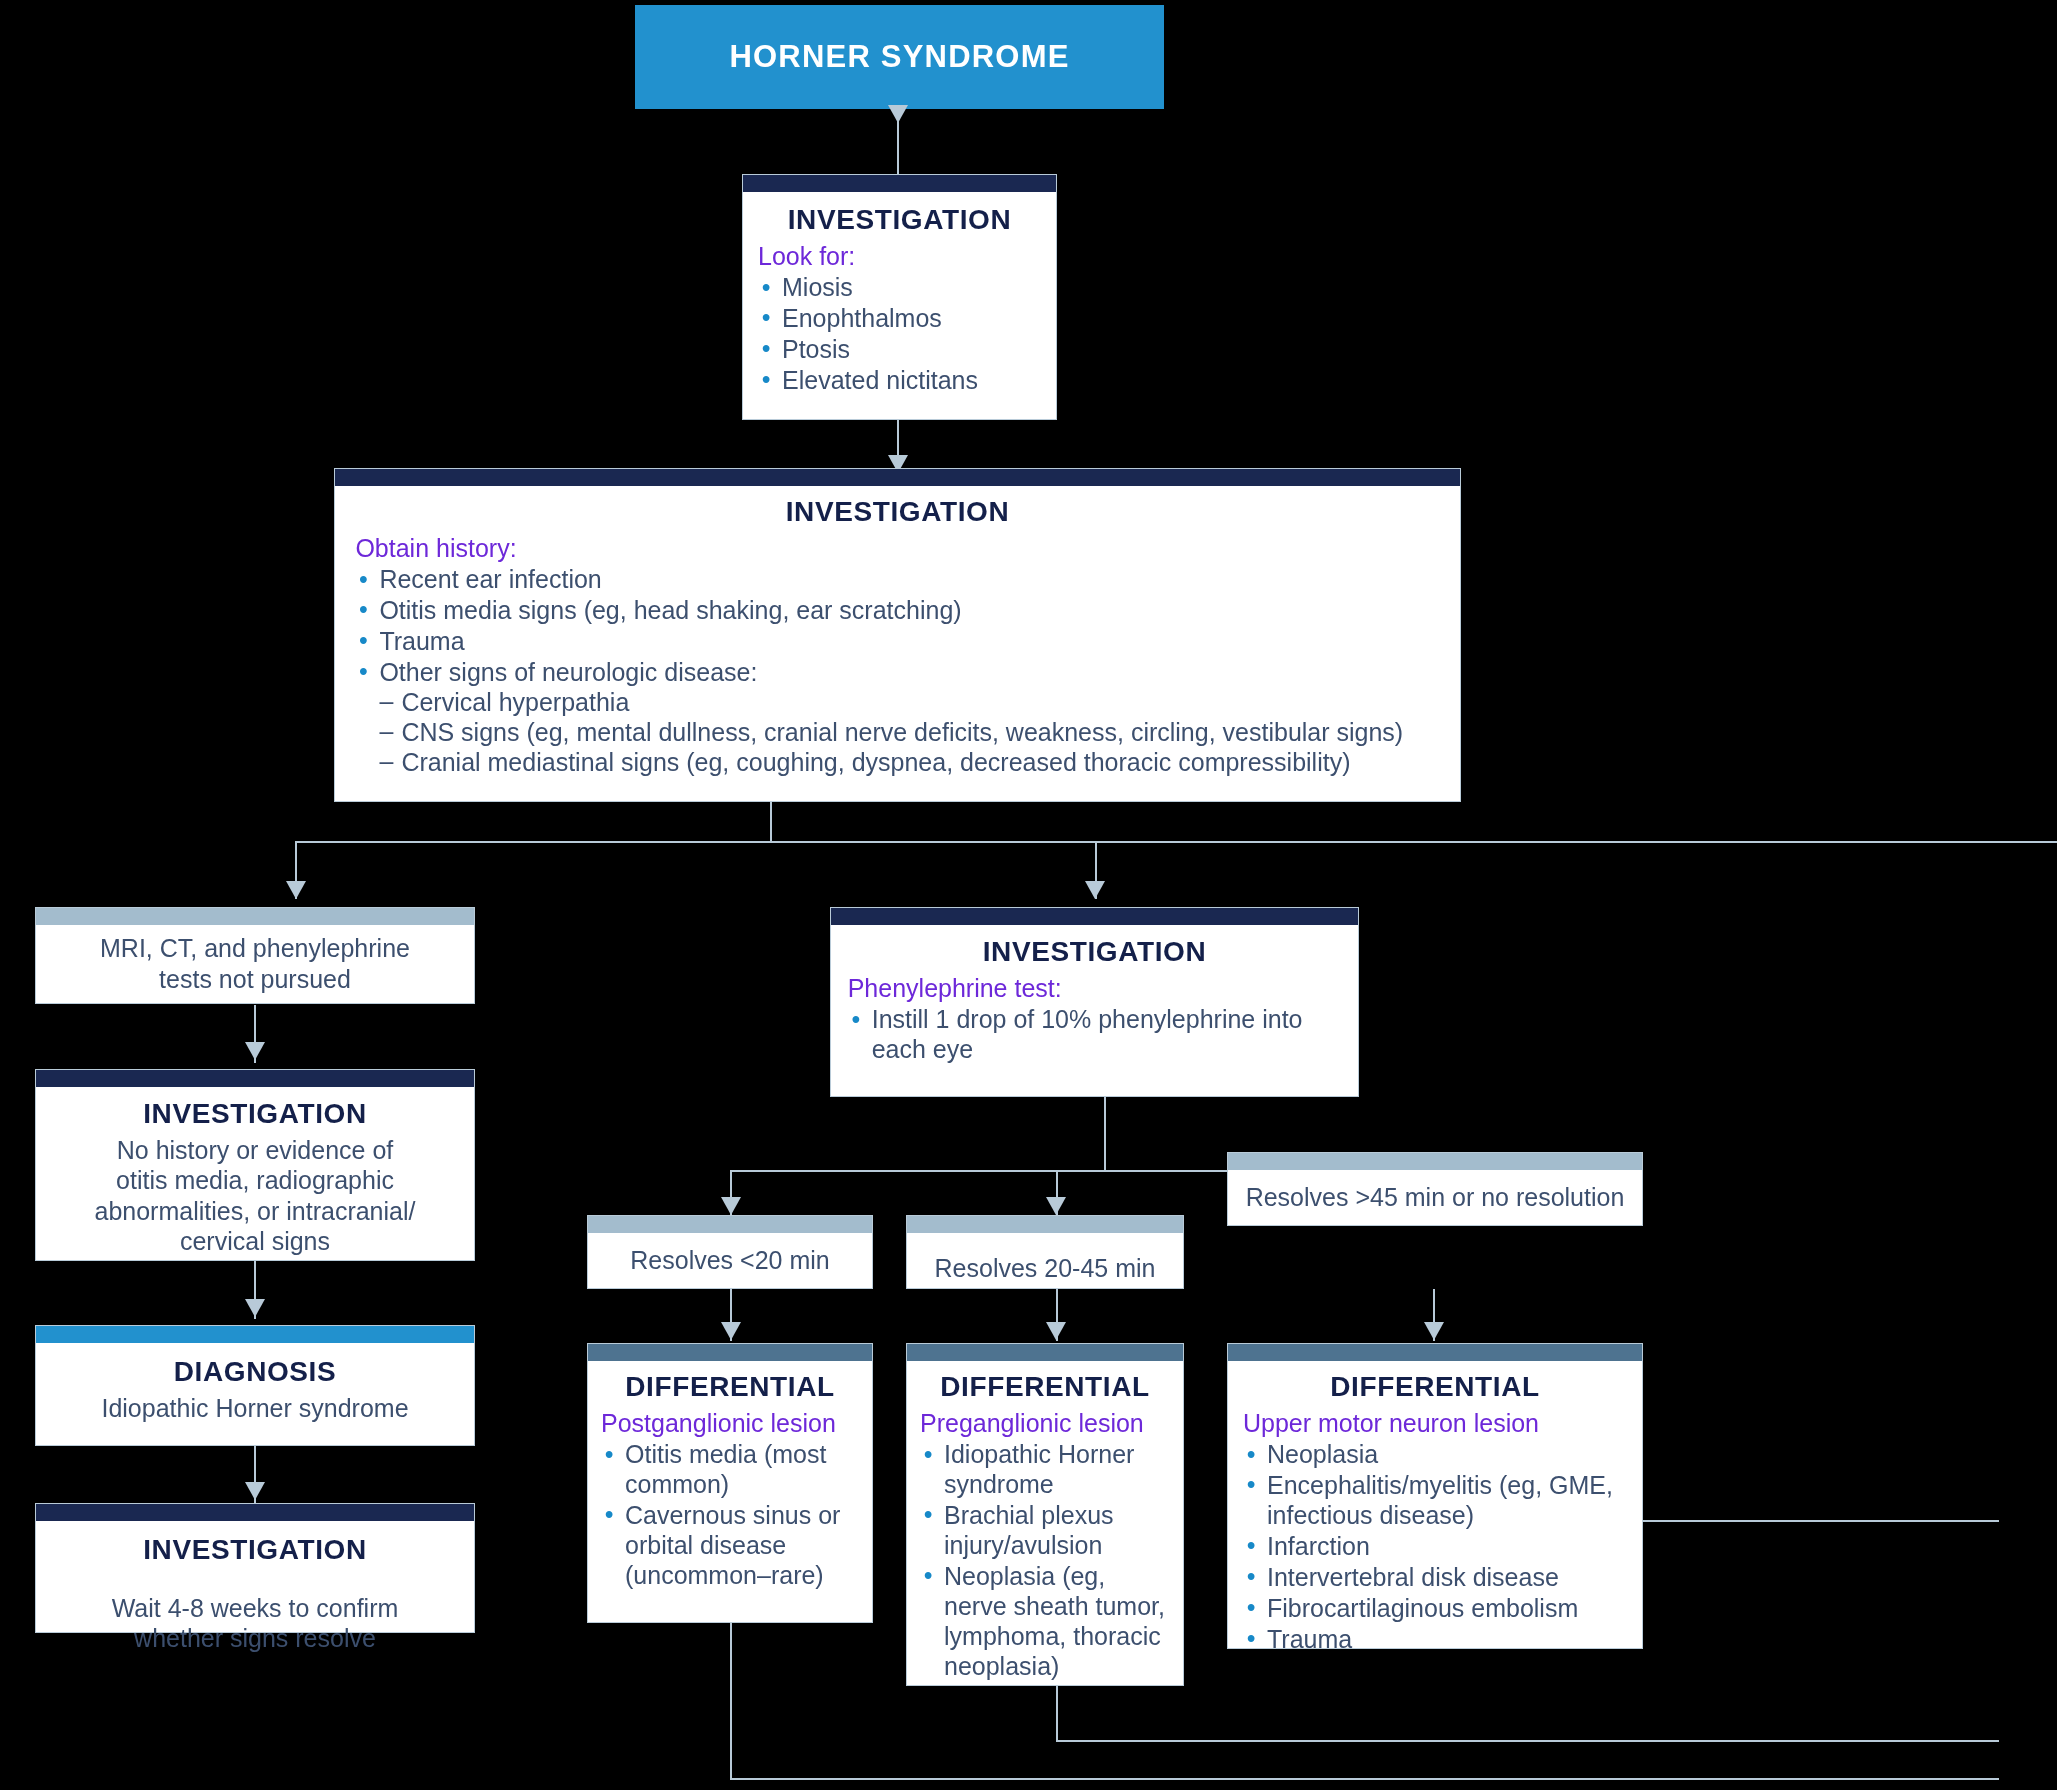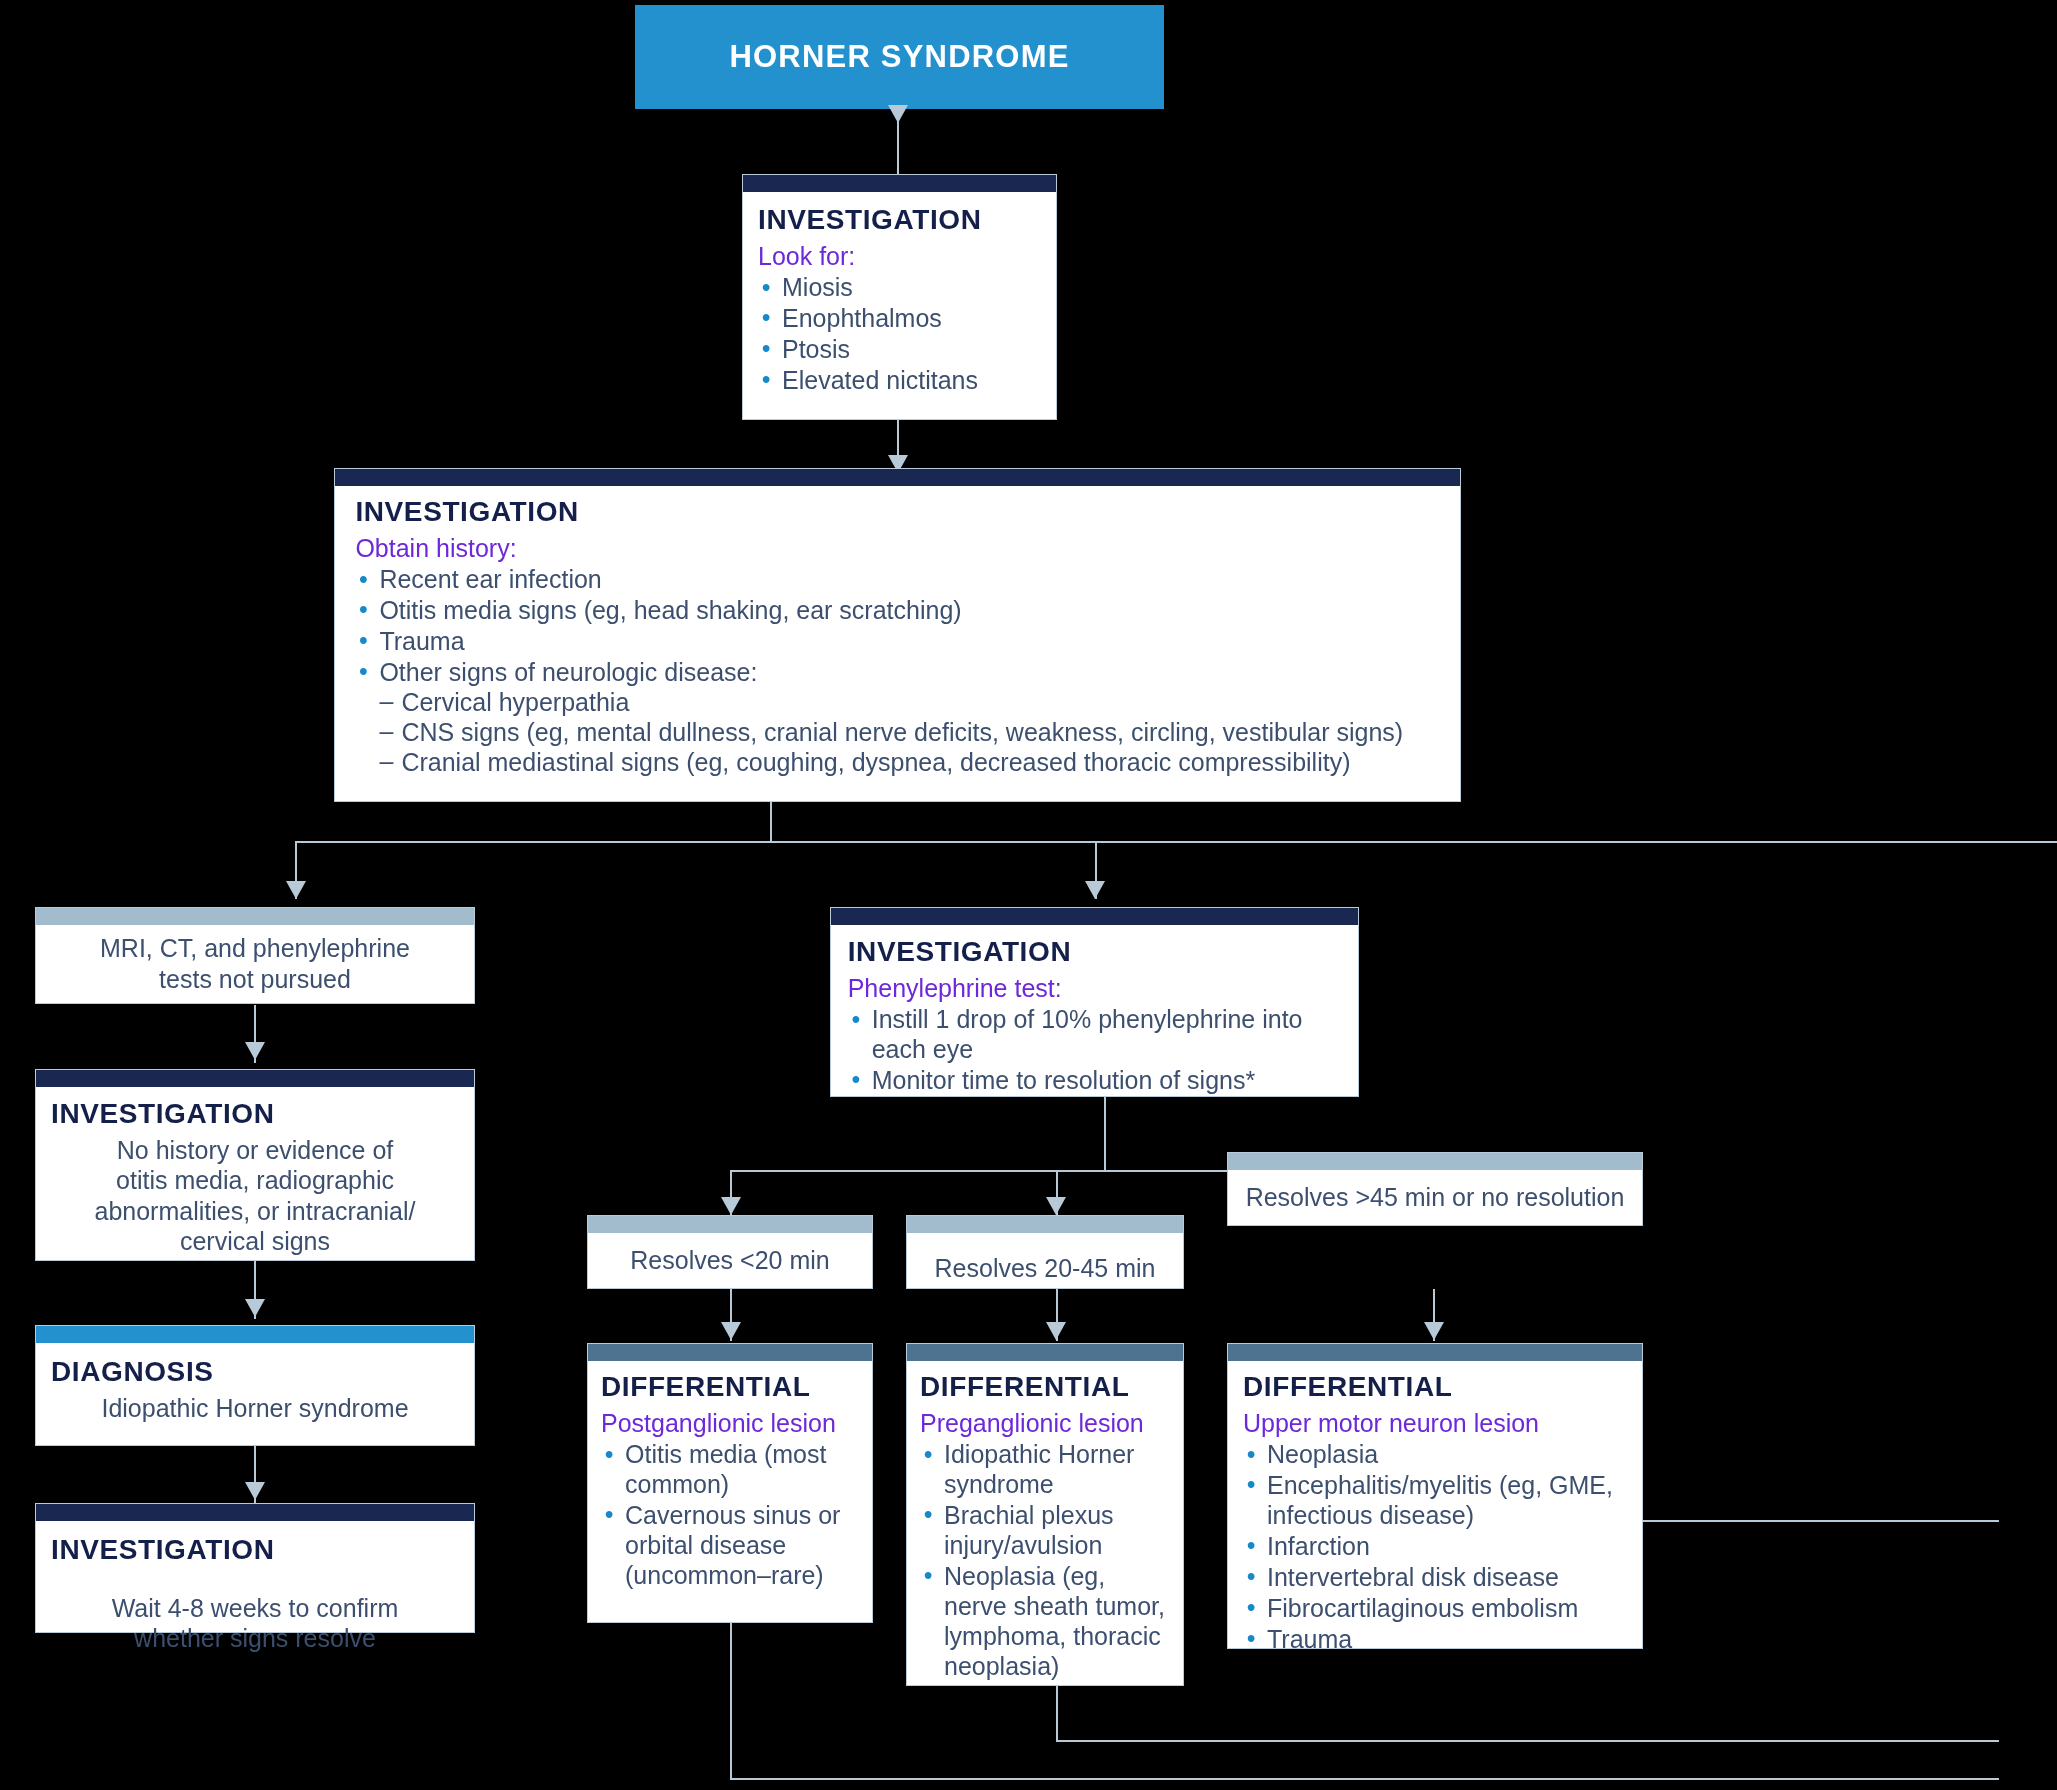--- a/index.html
+++ b/index.html
@@ -12,21 +12,21 @@
        border:0.9px solid #b9cbd8;}
   .bar{position:absolute;left:0;top:0;right:0;height:16.7px;}
   .bar.navy{background:#1a2851;}
   .bar.pale{background:#a3bccd;}
   .bar.slate{background:#4e7390;}
   .bar.cyan{background:#2291ce;}
   .inner{position:absolute;left:0;right:0;top:16.7px;bottom:0;
          padding:13px 15px 11px 15px;box-sizing:border-box;}
 
   .btitle{color:#14204a;font-weight:bold;font-size:28px;letter-spacing:0.6px;
-          text-align:left;line-height:1.08;margin:0 0 5.6px 0;}
+          text-align:center;line-height:1.08;margin:0 0 5.6px 0;}
   .lead{color:#6d28d9;font-size:25px;line-height:1.2;margin:0;}
 
   ul.bl{list-style:none;margin:1.9px 0 0 0;padding:0;}
   ul.bl>li{position:relative;color:#3c4f6e;font-size:25px;line-height:1.2;
            padding-left:24px;margin-top:0.9px;}
   ul.bl>li:before{content:"\2022";position:absolute;left:3.7px;top:-0.9px;
            color:#1789c8;font-size:25px;line-height:1.2;}
   ul.sub{list-style:none;margin:0;padding:0;}
   ul.sub>li{position:relative;color:#3c4f6e;font-size:25px;line-height:1.2;
            padding-left:22px;}
@@ -149,21 +149,20 @@
     </div>
   </div>
 
   <div class="box" style="left:830px;top:907px;width:529px;height:190px;">
     <div class="bar navy"></div>
     <div class="inner" style="padding:12px 16.7px;">
       <div class="btitle">INVESTIGATION</div>
       <div class="lead">Phenylephrine test:</div>
       <ul class="bl">
         <li>Instill 1 drop of 10% phenylephrine into each eye</li>
-        <li>Monitor time to resolution of signs*</li>
       </ul>
     </div>
   </div>
 
   <div class="ln vl" style="left:1104px;top:1097px;height:74px;"></div>
   <div class="ln hl" style="left:730px;top:1170px;width:705px;"></div>
   <div class="ln vl" style="left:730px;top:1170px;height:45px;"></div>
   <div class="ah" style="left:721px;top:1197px;"></div>
   <div class="ln vl" style="left:1056px;top:1170px;height:45px;"></div>
   <div class="ah" style="left:1046px;top:1197px;"></div>

